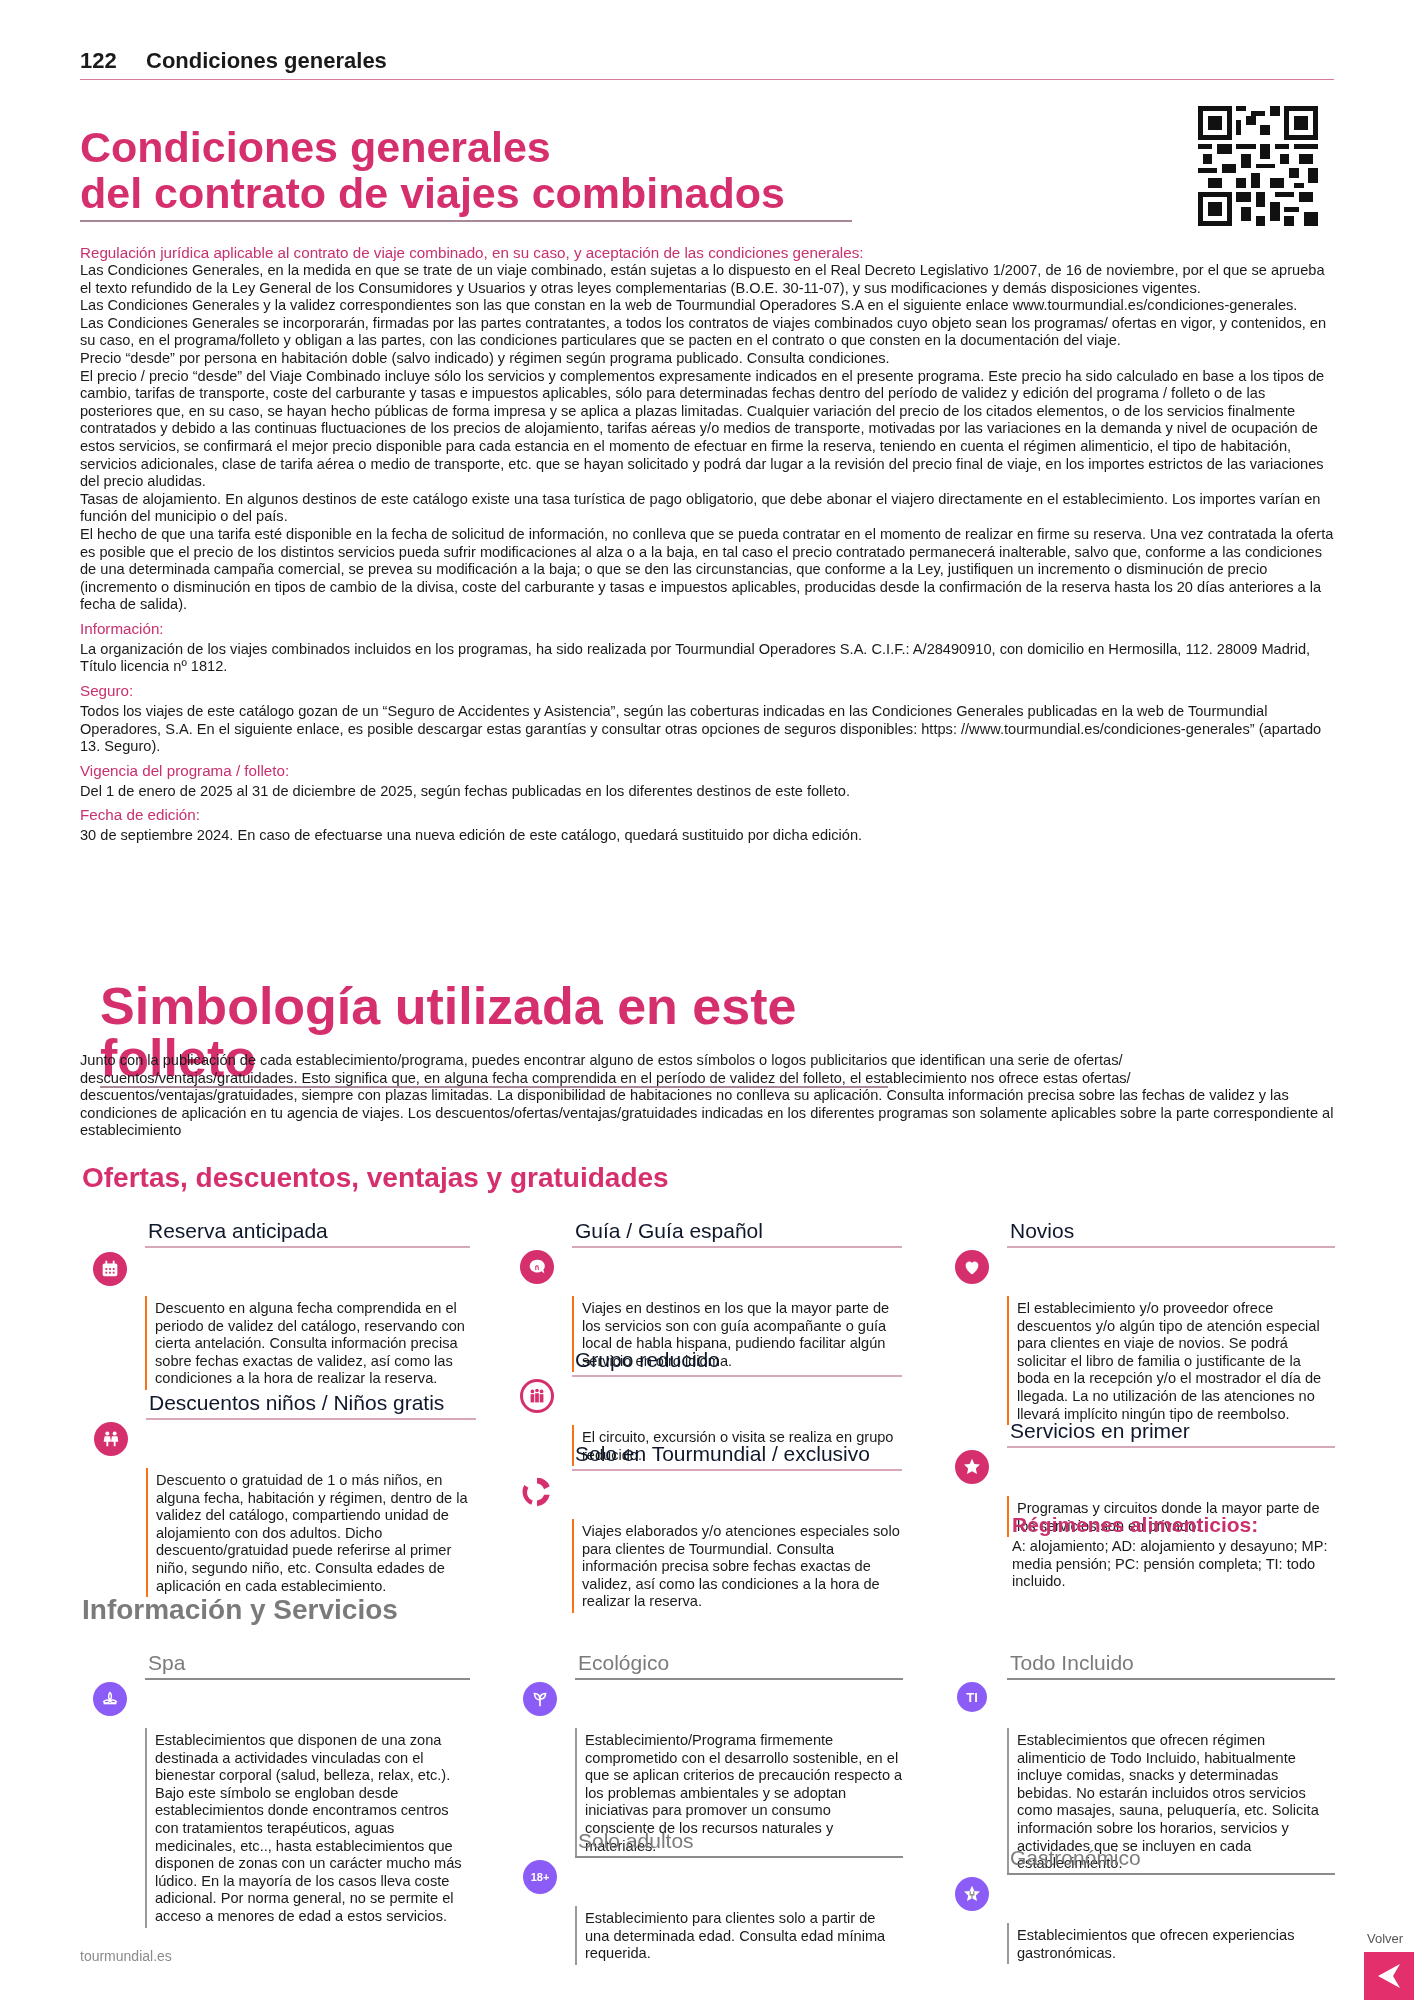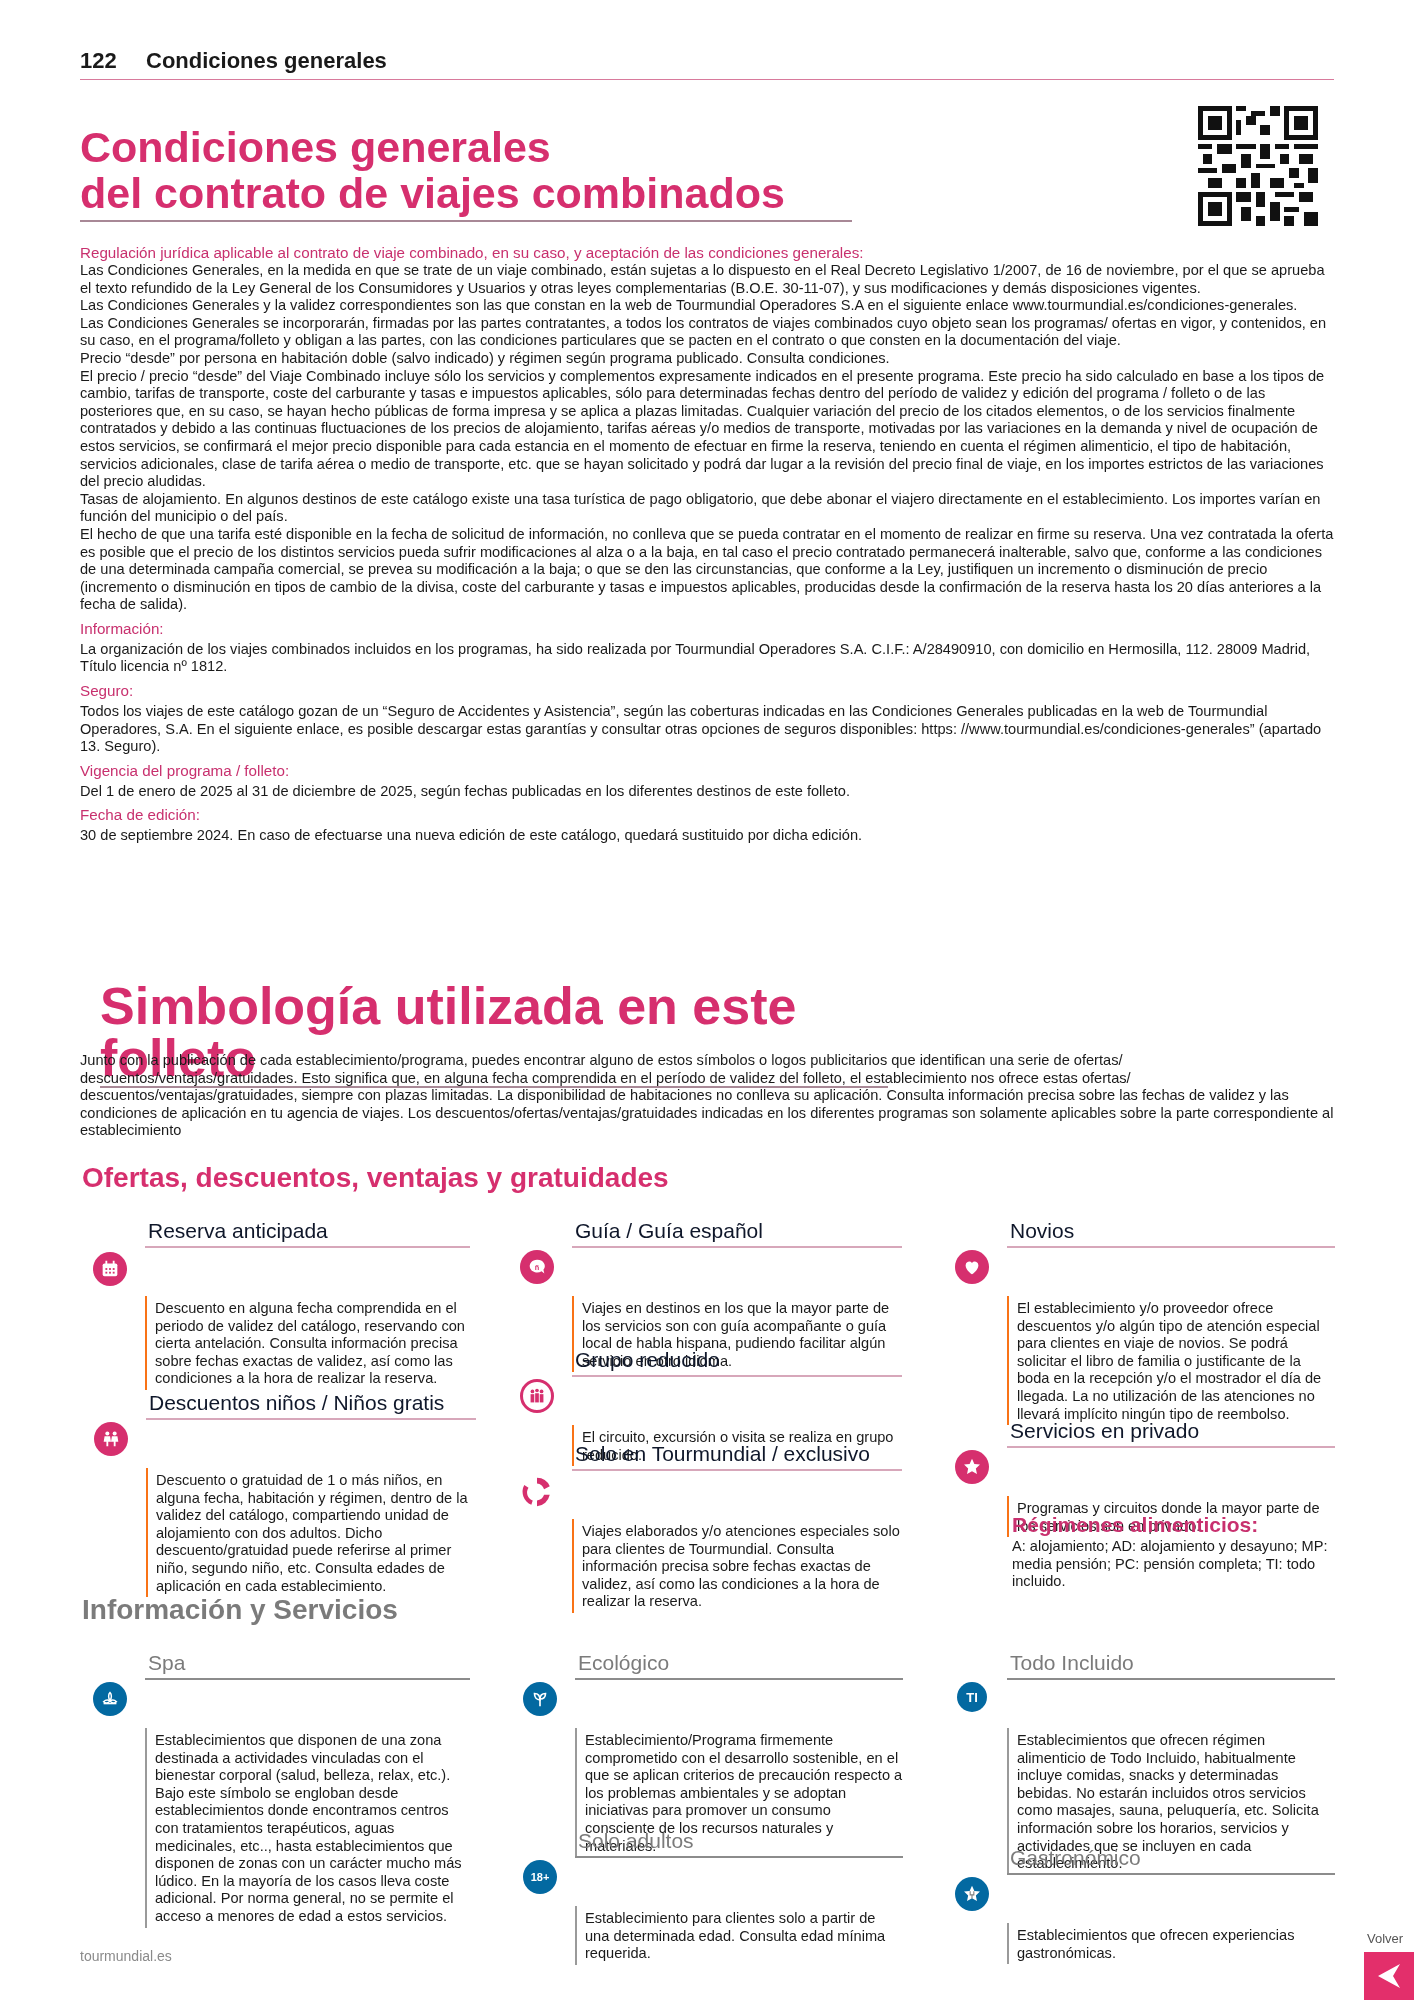--- a/index.html
+++ b/index.html
@@ -27,21 +27,21 @@
   .sec-gray { color: #7b7b7b; left: 82px; top: 1594px; }
 
   .card { position: absolute; }
   .card .ttl { font-size: 21px; line-height: 26px; font-weight: normal; color: #0f172a; padding-left: 3px; }
   .card.gray .ttl { color: #7b7b7b; font-weight: normal; }
   .card .line { height: 2px; background: #d7a7ba; margin-top: 2px; }
   .card.gray .line { background: #8c8c8c; }
   .card .txt { border-left: 2px solid #f97316; padding: 4px 0 2px 8px; font-size: 14.6px; line-height: 17.6px; color: #1a1a1a; margin-top: 48px; }
   .card.gray .txt { border-left-color: #9a9a9a; }
   .card .icon { position: absolute; left: -52px; width: 34px; height: 34px; border-radius: 50%; background: #d62f6e; display: flex; align-items: center; justify-content: center; color: #fff; font-weight: bold; font-size: 13px; }
-  .card.gray .icon { background: #0369a1; }
+  .card.gray .icon { background: #8b5cf6; }
   .card .icon svg { width: 22px; height: 22px; }
 
   .regim { position: absolute; left: 1012px; top: 1512px; width: 330px; }
   .regim .ttl { font-size: 21px; font-weight: bold; color: #c8306e; line-height: 26px; }
   .regim .txt { font-size: 14.6px; line-height: 17.6px; }
 
   .footer-site { position: absolute; left: 80px; top: 1948px; font-size: 14px; color: #8a8a8a; }
   .volver-label { position: absolute; left: 1367px; top: 1931px; font-size: 13px; color: #555; }
   .volver-btn { position: absolute; left: 1364px; top: 1952px; width: 50px; height: 48px; background: #e32f6b; display: flex; align-items: center; justify-content: center; }
 </style>
@@ -218,21 +218,21 @@
   <div class="line"></div>
   <span class="icon" style="top:32px;">
     <svg viewBox="0 0 24 24">
         <path d="M12 20s-7-4.5-7-10a4 4 0 0 1 7-2.5A4 4 0 0 1 19 10c0 5.5-7 10-7 10z" fill="#fff"></path>
       </svg>
   </span>
   <div class="txt">El establecimiento y/o proveedor ofrece descuentos y/o algún tipo de atención especial para clientes en viaje de novios. Se podrá solicitar el libro de familia o justificante de la boda en la recepción y/o el mostrador el día de llegada. La no utilización de las atenciones no llevará implícito ningún tipo de reembolso.</div>
 </div>
 
 <div class="card" style="left:1007px; top:1418px; width:328px;">
-  <div class="ttl">Servicios en privado</div>
+  <div class="ttl">Servicios en primer</div>
   <div class="line"></div>
   <span class="icon" style="top:32px;">
     <svg viewBox="0 0 24 24">
         <path d="M12 3l2.6 5.6 6.1.7-4.5 4.2 1.2 6L12 16.5 6.6 19.5l1.2-6L3.3 9.3l6.1-.7z" fill="#fff"></path>
       </svg>
   </span>
   <div class="txt">Programas y circuitos donde la mayor parte de los servicios son en privado.</div>
 </div>
 
 <div class="regim">

